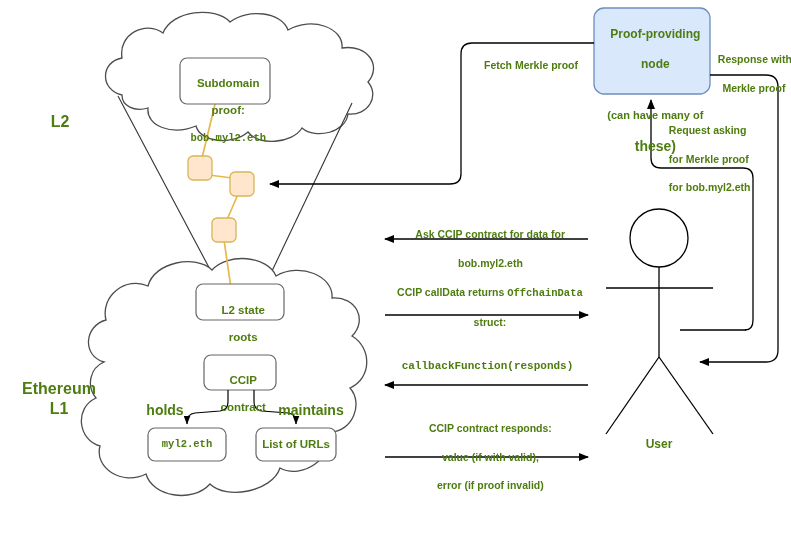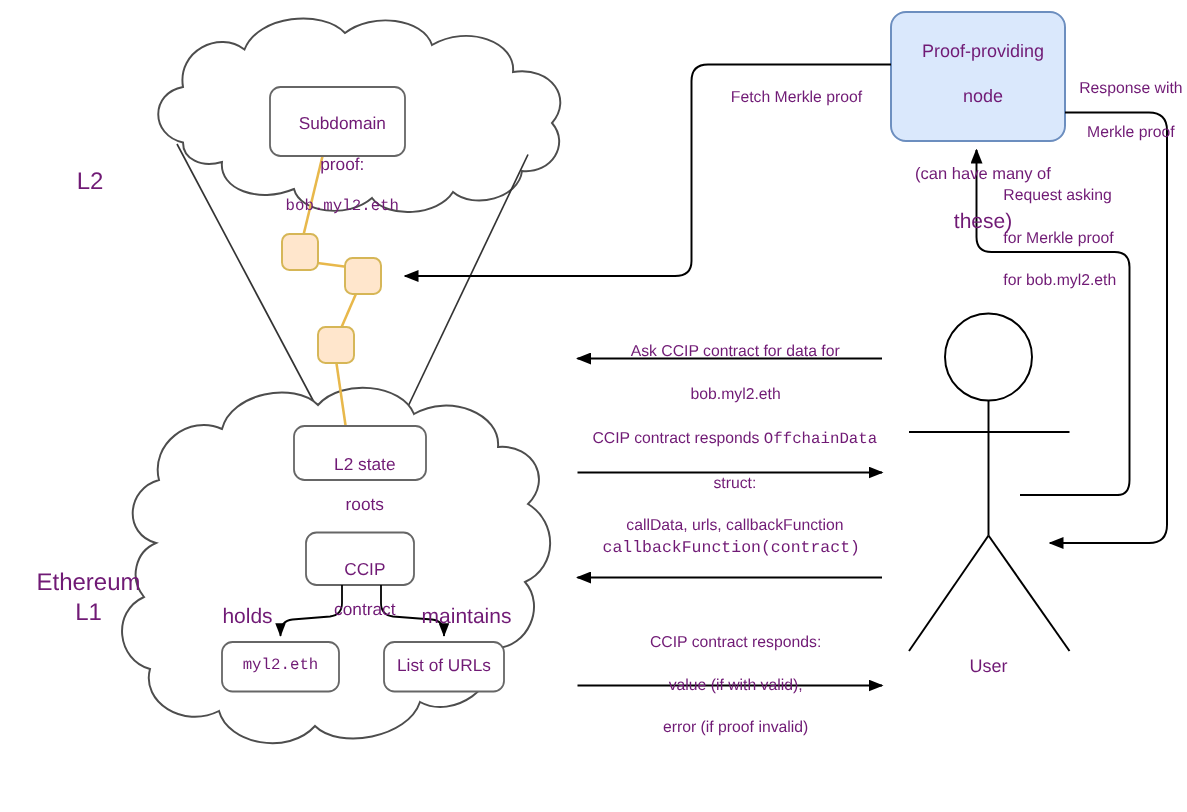--- a/index.html
+++ b/index.html
@@ -1,20 +1,20 @@
 <!DOCTYPE html>
 <html><head>
 <meta charset="utf-8">
 <style>
   html,body{margin:0;padding:0;background:#ffffff;}
   body{width:791px;height:541px;position:relative;overflow:hidden;
        font-family:"Liberation Sans",sans-serif;color:#000;}
   #canvas{position:absolute;left:0;top:0;width:791px;height:541px;}
-  .lbl{position:absolute;text-align:center;line-height:1.18;color:#701a75;
-       font-family:"Liberation Sans",sans-serif;white-space:pre;}
+  .lbl{position:absolute;text-align:center;line-height:1.18;color:#4d7c0f;
+       font-family:"Liberation Sans",sans-serif;white-space:pre;font-weight:bold;}
   .mono{font-family:"Liberation Mono",monospace;}
   .zone-label{font-size:16px;line-height:1.25;margin-top:44px;}
   .boxtext{font-size:11.5px;}
   .arrowtext{font-size:10.5px;line-height:1.35;}
   .smalltext{font-size:14px;}
   .usertext{font-size:12px;}
   .nodetext{font-size:12px;line-height:1.25;}
 </style>
 </head>
 <body>
@@ -193,26 +193,25 @@
   <span>for Merkle proof</span><br>
   <span>for bob.myl2.eth</span>
 </div>
 
 <div class="lbl arrowtext" style="left:385px;top:213px;width:205px;">
   <span>Ask CCIP contract for data for</span><br>
   <span>bob.myl2.eth</span>
 </div>
 
 <div class="lbl arrowtext" style="left:381px;top:271px;width:212px;">
-  <span>CCIP contract responds </span><span class="mono" style="font-size:10.5px">OffchainData</span><br>
+  <span>CCIP callData returns </span><span class="mono" style="font-size:10.5px">OffchainData</span><br>
   <span>struct:</span><br>
-  <span>callData, urls, callbackFunction</span>
-</div>
-
-<div class="lbl mono" style="left:385px;top:360px;width:205px;font-size:11px;">callbackFunction(contract)</div>
+</div>
+
+<div class="lbl mono" style="left:385px;top:360px;width:205px;font-size:11px;">callbackFunction(responds)</div>
 
 <div class="lbl arrowtext" style="left:385px;top:407px;width:205px;">
   <span>CCIP contract responds:</span><br>
   <span>value (if with valid),</span><br>
   <span>error (if proof invalid)</span>
 </div>
 
 <div class="lbl usertext" style="left:629px;top:437px;width:60px;">User</div>
 
 </body></html>

